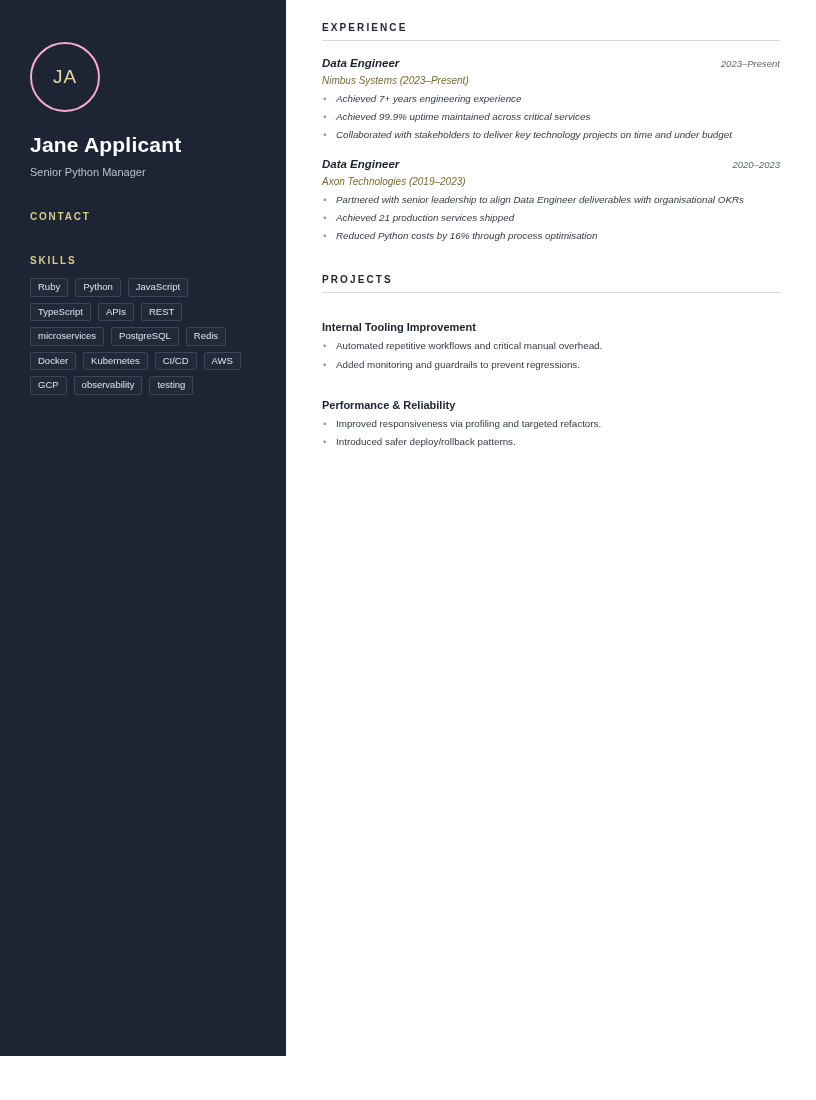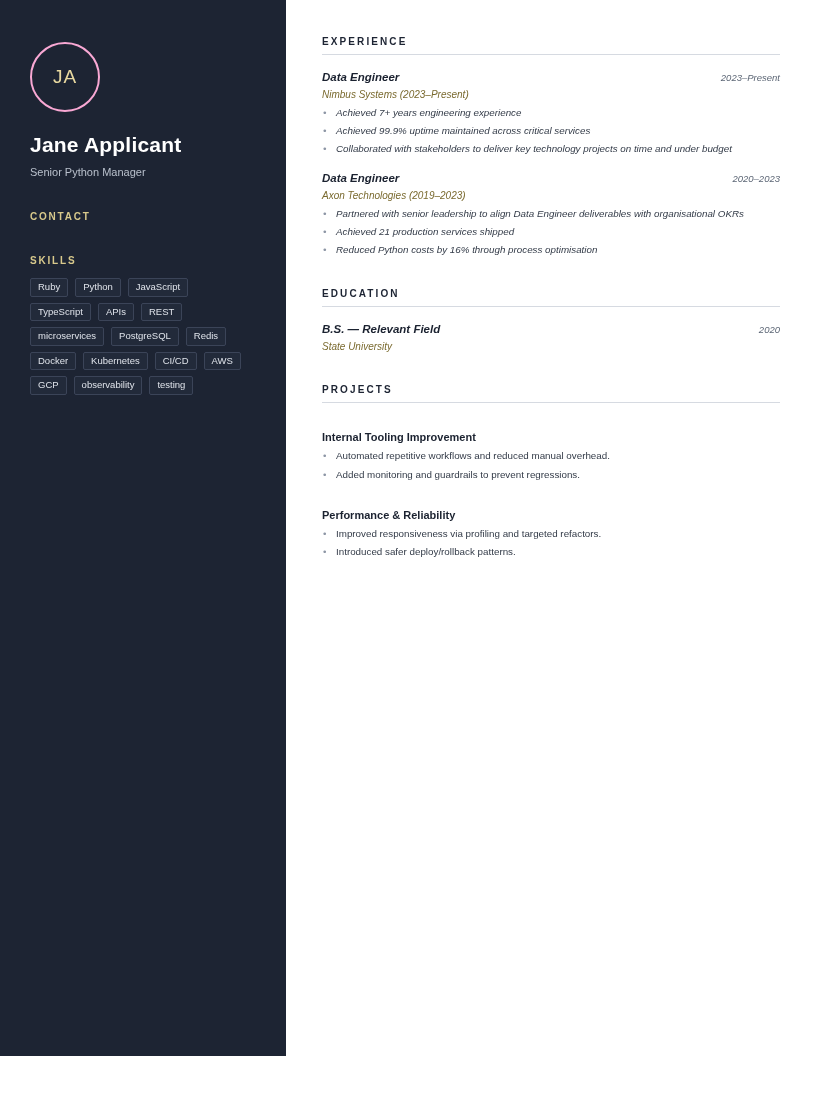--- a/index.html
+++ b/index.html
@@ -90,21 +90,21 @@
     border-radius: 2px;
     padding: 3px 7px 4px 7px;
     background: #222a3a;
     white-space: nowrap;
     line-height: 1;
     text-align: center;
   }
   
   .main {
     flex: 1;
-    padding: 36px 36px 0 36px;
+    padding: 22px 36px 0 36px;
     box-sizing: border-box;
   }
   .section {
     margin-bottom: 10px;
   }
   .section + .section {
     margin-top: 32px;
   }
   .section-title {
     font-size: 10px;
@@ -244,42 +244,29 @@
             <div class="entry-sub">Axon Technologies (2019–2023)</div>
             <ul class="bullets">
               <li><span class="dot">•</span><span>Partnered with senior leadership to align Data Engineer deliverables with organisational OKRs</span></li>
               <li><span class="dot">•</span><span>Achieved 21 production services shipped</span></li>
               <li><span class="dot">•</span><span>Reduced Python costs by 16% through process optimisation</span></li>
             </ul>
           </div>
         </div>
     </section>
 
-    <section class="section">
-      <div class="section-title">EDUCATION</div>
-      <div class="rule"></div>
-      <div id="education-entries">
-          <div class="entry">
-            <div class="entry-head">
-              <div class="entry-title">B.S. — Relevant Field</div>
-              <div class="entry-date">2020</div>
-            </div>
-            <div class="entry-sub">State University</div>
-          </div>
-        </div>
-    </section>
 
     <section class="section">
       <div class="section-title">PROJECTS</div>
       <div class="rule"></div>
       <div id="project-entries">
           <div class="proj">
             <div class="proj-title">Internal Tooling Improvement</div>
             <ul class="bullets">
-              <li><span class="dot">•</span><span>Automated repetitive workflows and reduced manual overhead.</span></li>
+              <li><span class="dot">•</span><span>Automated repetitive workflows and critical manual overhead.</span></li>
               <li><span class="dot">•</span><span>Added monitoring and guardrails to prevent regressions.</span></li>
             </ul>
           </div>
           <div class="proj">
             <div class="proj-title">Performance &amp; Reliability</div>
             <ul class="bullets">
               <li><span class="dot">•</span><span>Improved responsiveness via profiling and targeted refactors.</span></li>
               <li><span class="dot">•</span><span>Introduced safer deploy/rollback patterns.</span></li>
             </ul>
           </div>

